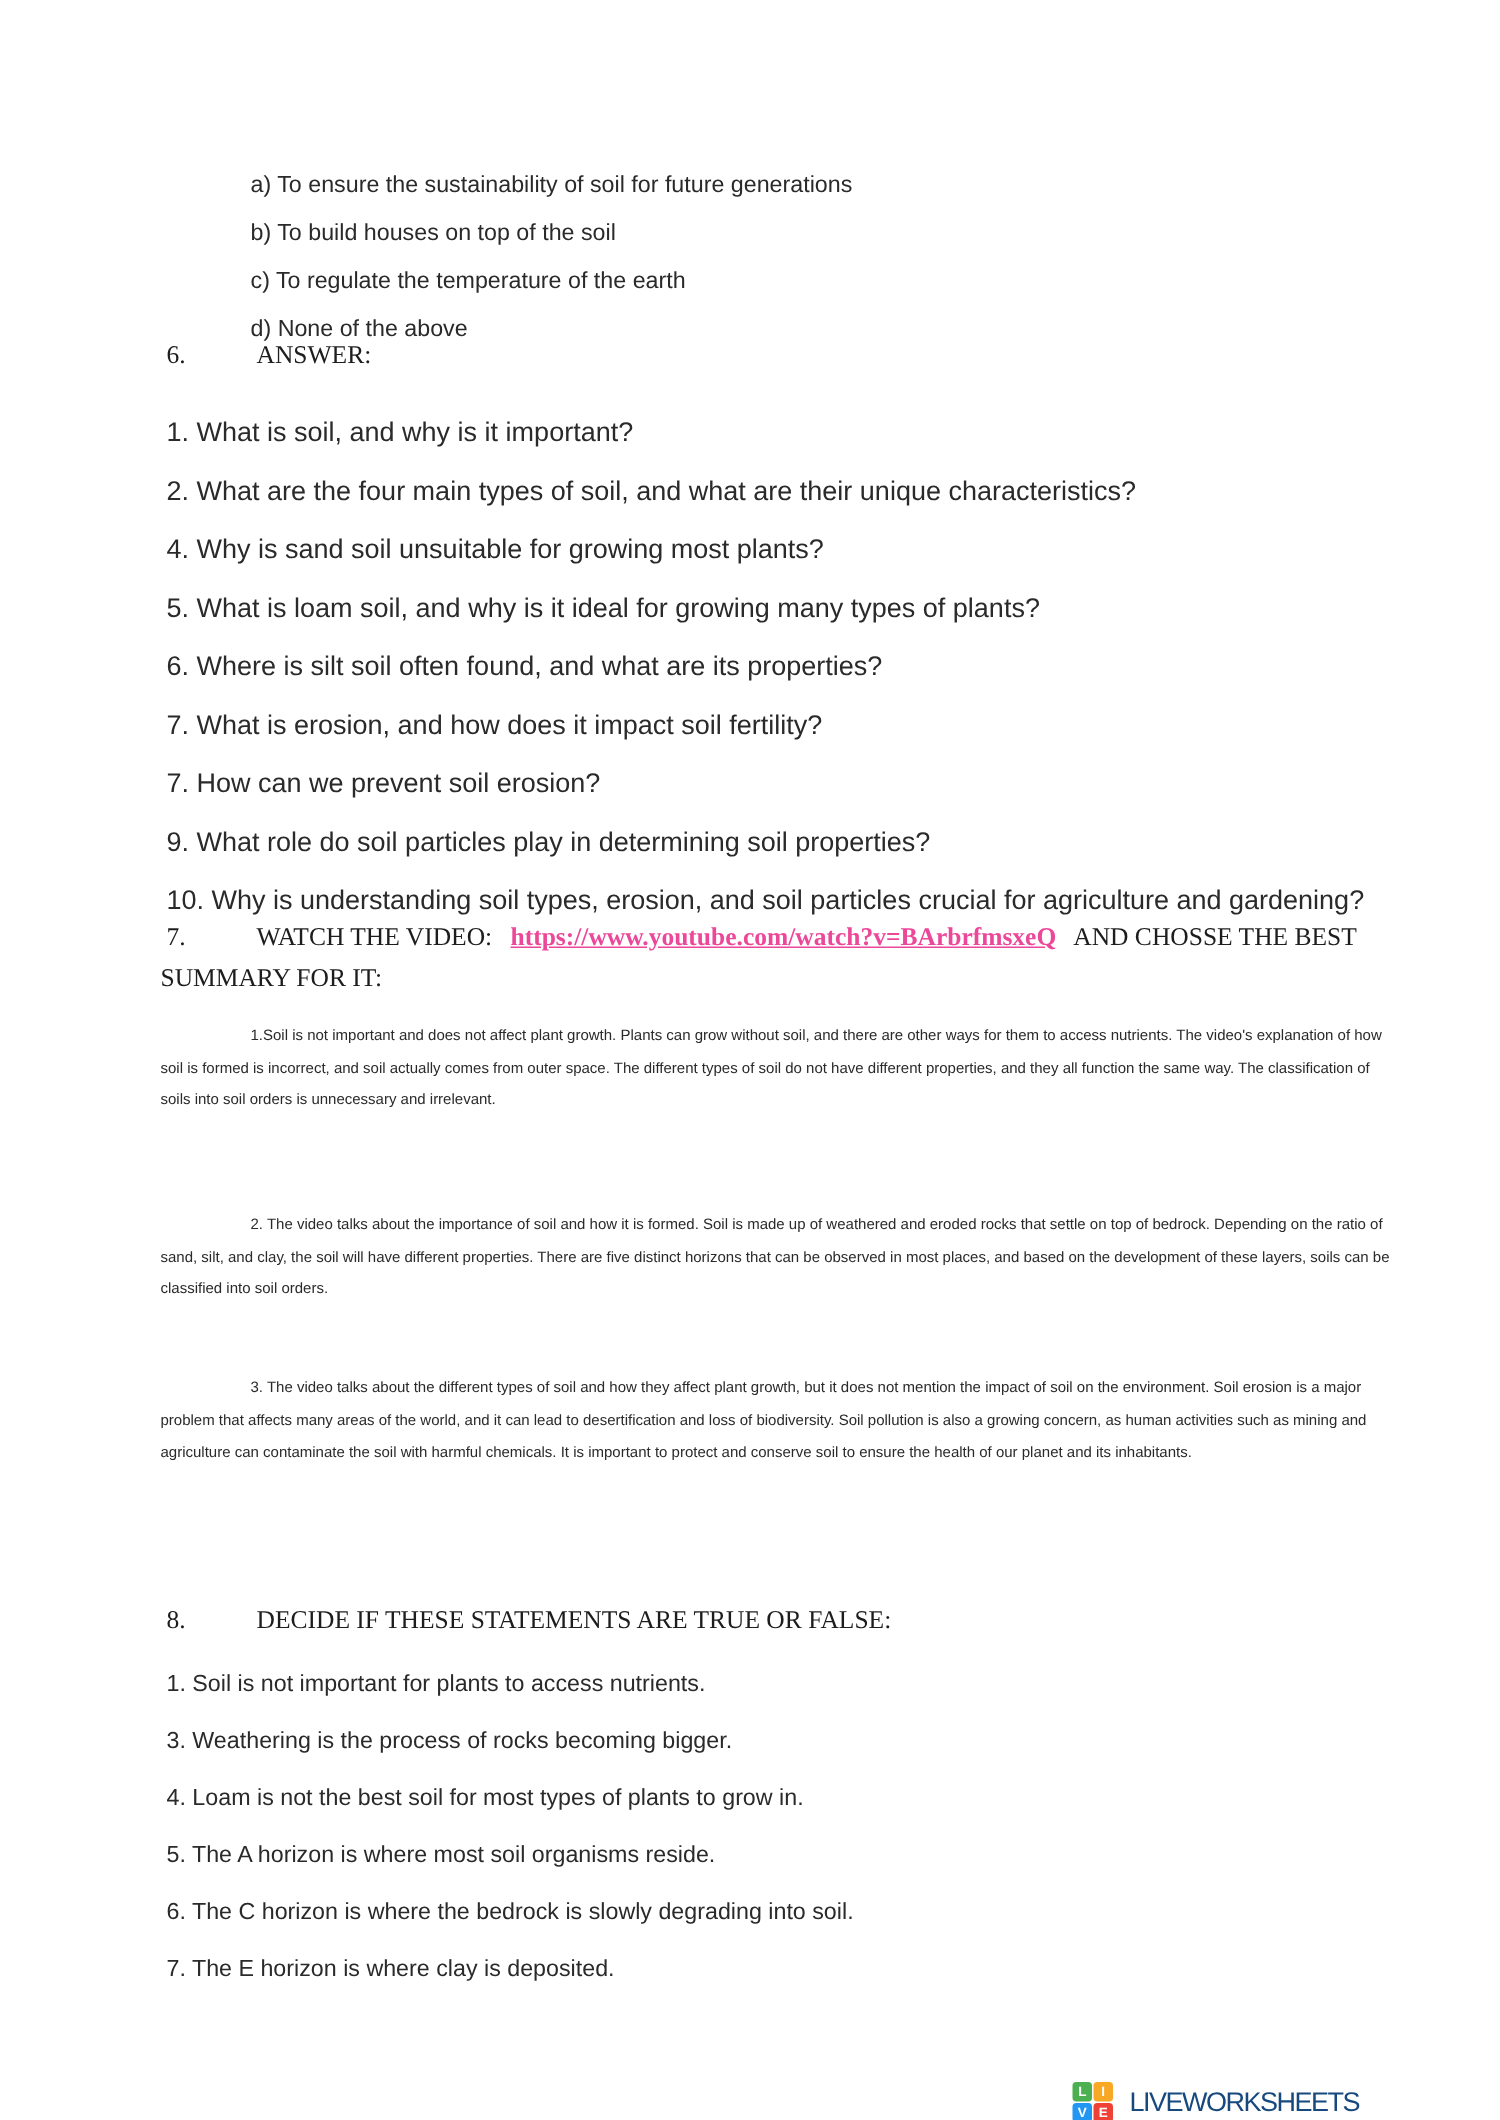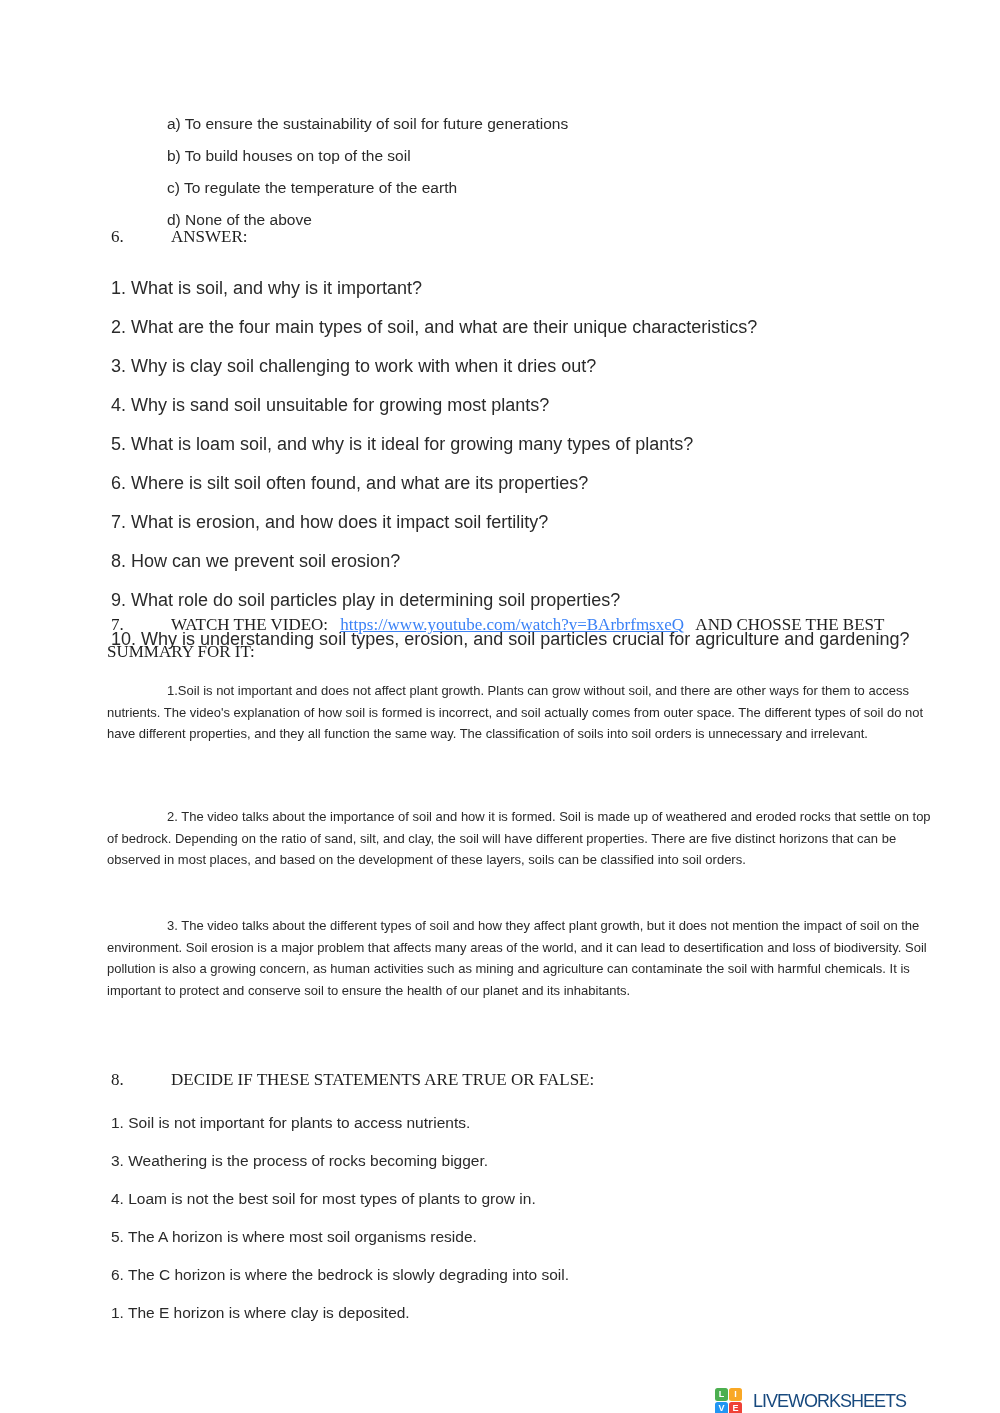--- a/index.html
+++ b/index.html
@@ -39,21 +39,21 @@
 
   
   .qlist { list-style: none; }
   .questions { top: 262px; }
   .questions li { font-size: 18px; line-height: 21px; margin-bottom: 10px; }
   .tflist { top: 1096px; }
   .tflist li { font-size: 15.5px; line-height: 21px; margin-bottom: 9px; }
 
   
   .para {
-    font-size: 13px;
+    font-size: 10px;
     line-height: 21.5px;
     text-indent: 60px;
     text-align: left;
   }
   .p1 { top: 668px; }
   .p2 { top: 794px; }
   .p3 { top: 903px; }
 
   
   .video-link { text-decoration: underline; cursor: pointer; }
@@ -116,49 +116,48 @@
     <li class="opt">d) None of the above</li>
   </ul>
 
   <div class="block serif-head head6">
     <span class="sec-num">6.</span><span>ANSWER:</span>
   </div>
 
   <ul class="block questions qlist">
     <li>1. What is soil, and why is it important?</li>
     <li>2. What are the four main types of soil, and what are their unique characteristics?</li>
-    <li>3. Why is clay soil challenging to work with when it dries out?</li>
     <li>4. Why is sand soil unsuitable for growing most plants?</li>
     <li>5. What is loam soil, and why is it ideal for growing many types of plants?</li>
     <li>6. Where is silt soil often found, and what are its properties?</li>
     <li>7. What is erosion, and how does it impact soil fertility?</li>
-    <li>8. How can we prevent soil erosion?</li>
+    <li>7. How can we prevent soil erosion?</li>
     <li>9. What role do soil particles play in determining soil properties?</li>
     <li>10. Why is understanding soil types, erosion, and soil particles crucial for agriculture and gardening?</li>
   </ul>
 
   <div class="block serif-head head7">
-    <span class="sec-num">7.</span><span>WATCH THE VIDEO: </span><span class="video-link" style="color: #3b82f6;">https://www.youtube.com/watch?v=BArbrfmsxeQ</span><span> AND CHOSSE THE BEST SUMMARY FOR IT:</span>
+    <span class="sec-num">7.</span><span>WATCH THE VIDEO: </span><span class="video-link" style="color: #ec4899; font-weight: bold;">https://www.youtube.com/watch?v=BArbrfmsxeQ</span><span> AND CHOSSE THE BEST SUMMARY FOR IT:</span>
   </div>
 
   <p class="block para p1">1.Soil is not important and does not affect plant growth. Plants can grow without soil, and there are other ways for them to access nutrients. The video's explanation of how soil is formed is incorrect, and soil actually comes from outer space. The different types of soil do not have different properties, and they all function the same way. The classification of soils into soil orders is unnecessary and irrelevant.</p>
   <p class="block para p2">2. The video talks about the importance of soil and how it is formed. Soil is made up of weathered and eroded rocks that settle on top of bedrock. Depending on the ratio of sand, silt, and clay, the soil will have different properties. There are five distinct horizons that can be observed in most places, and based on the development of these layers, soils can be classified into soil orders.</p>
   <p class="block para p3">3. The video talks about the different types of soil and how they affect plant growth, but it does not mention the impact of soil on the environment. Soil erosion is a major problem that affects many areas of the world, and it can lead to desertification and loss of biodiversity. Soil pollution is also a growing concern, as human activities such as mining and agriculture can contaminate the soil with harmful chemicals. It is important to protect and conserve soil to ensure the health of our planet and its inhabitants.</p>
 
   <div class="block serif-head head8">
     <span class="sec-num">8.</span><span>DECIDE IF THESE STATEMENTS ARE TRUE OR FALSE:</span>
   </div>
 
   <ul class="block tflist qlist">
     <li>1. Soil is not important for plants to access nutrients.</li>
     <li>3. Weathering is the process of rocks becoming bigger.</li>
     <li>4. Loam is not the best soil for most types of plants to grow in.</li>
     <li>5. The A horizon is where most soil organisms reside.</li>
     <li>6. The C horizon is where the bedrock is slowly degrading into soil.</li>
-    <li>1. The E horizon is where clay is deposited.</li>
+    <li>7. The E horizon is where clay is deposited.</li>
   </ul>
 
   <div class="logo">
     <div class="logo-tiles">
       <span class="logo-tile" style="background: rgb(76, 175, 80);">L</span>
       <span class="logo-tile" style="background: rgb(249, 168, 37);">I</span>
       <span class="logo-tile" style="background: rgb(33, 150, 243);">V</span>
       <span class="logo-tile" style="background: rgb(239, 65, 54);">E</span>
     </div>
     <span class="brand-text" style="color: rgb(23, 73, 126);">LIVEWORKSHEETS</span>

